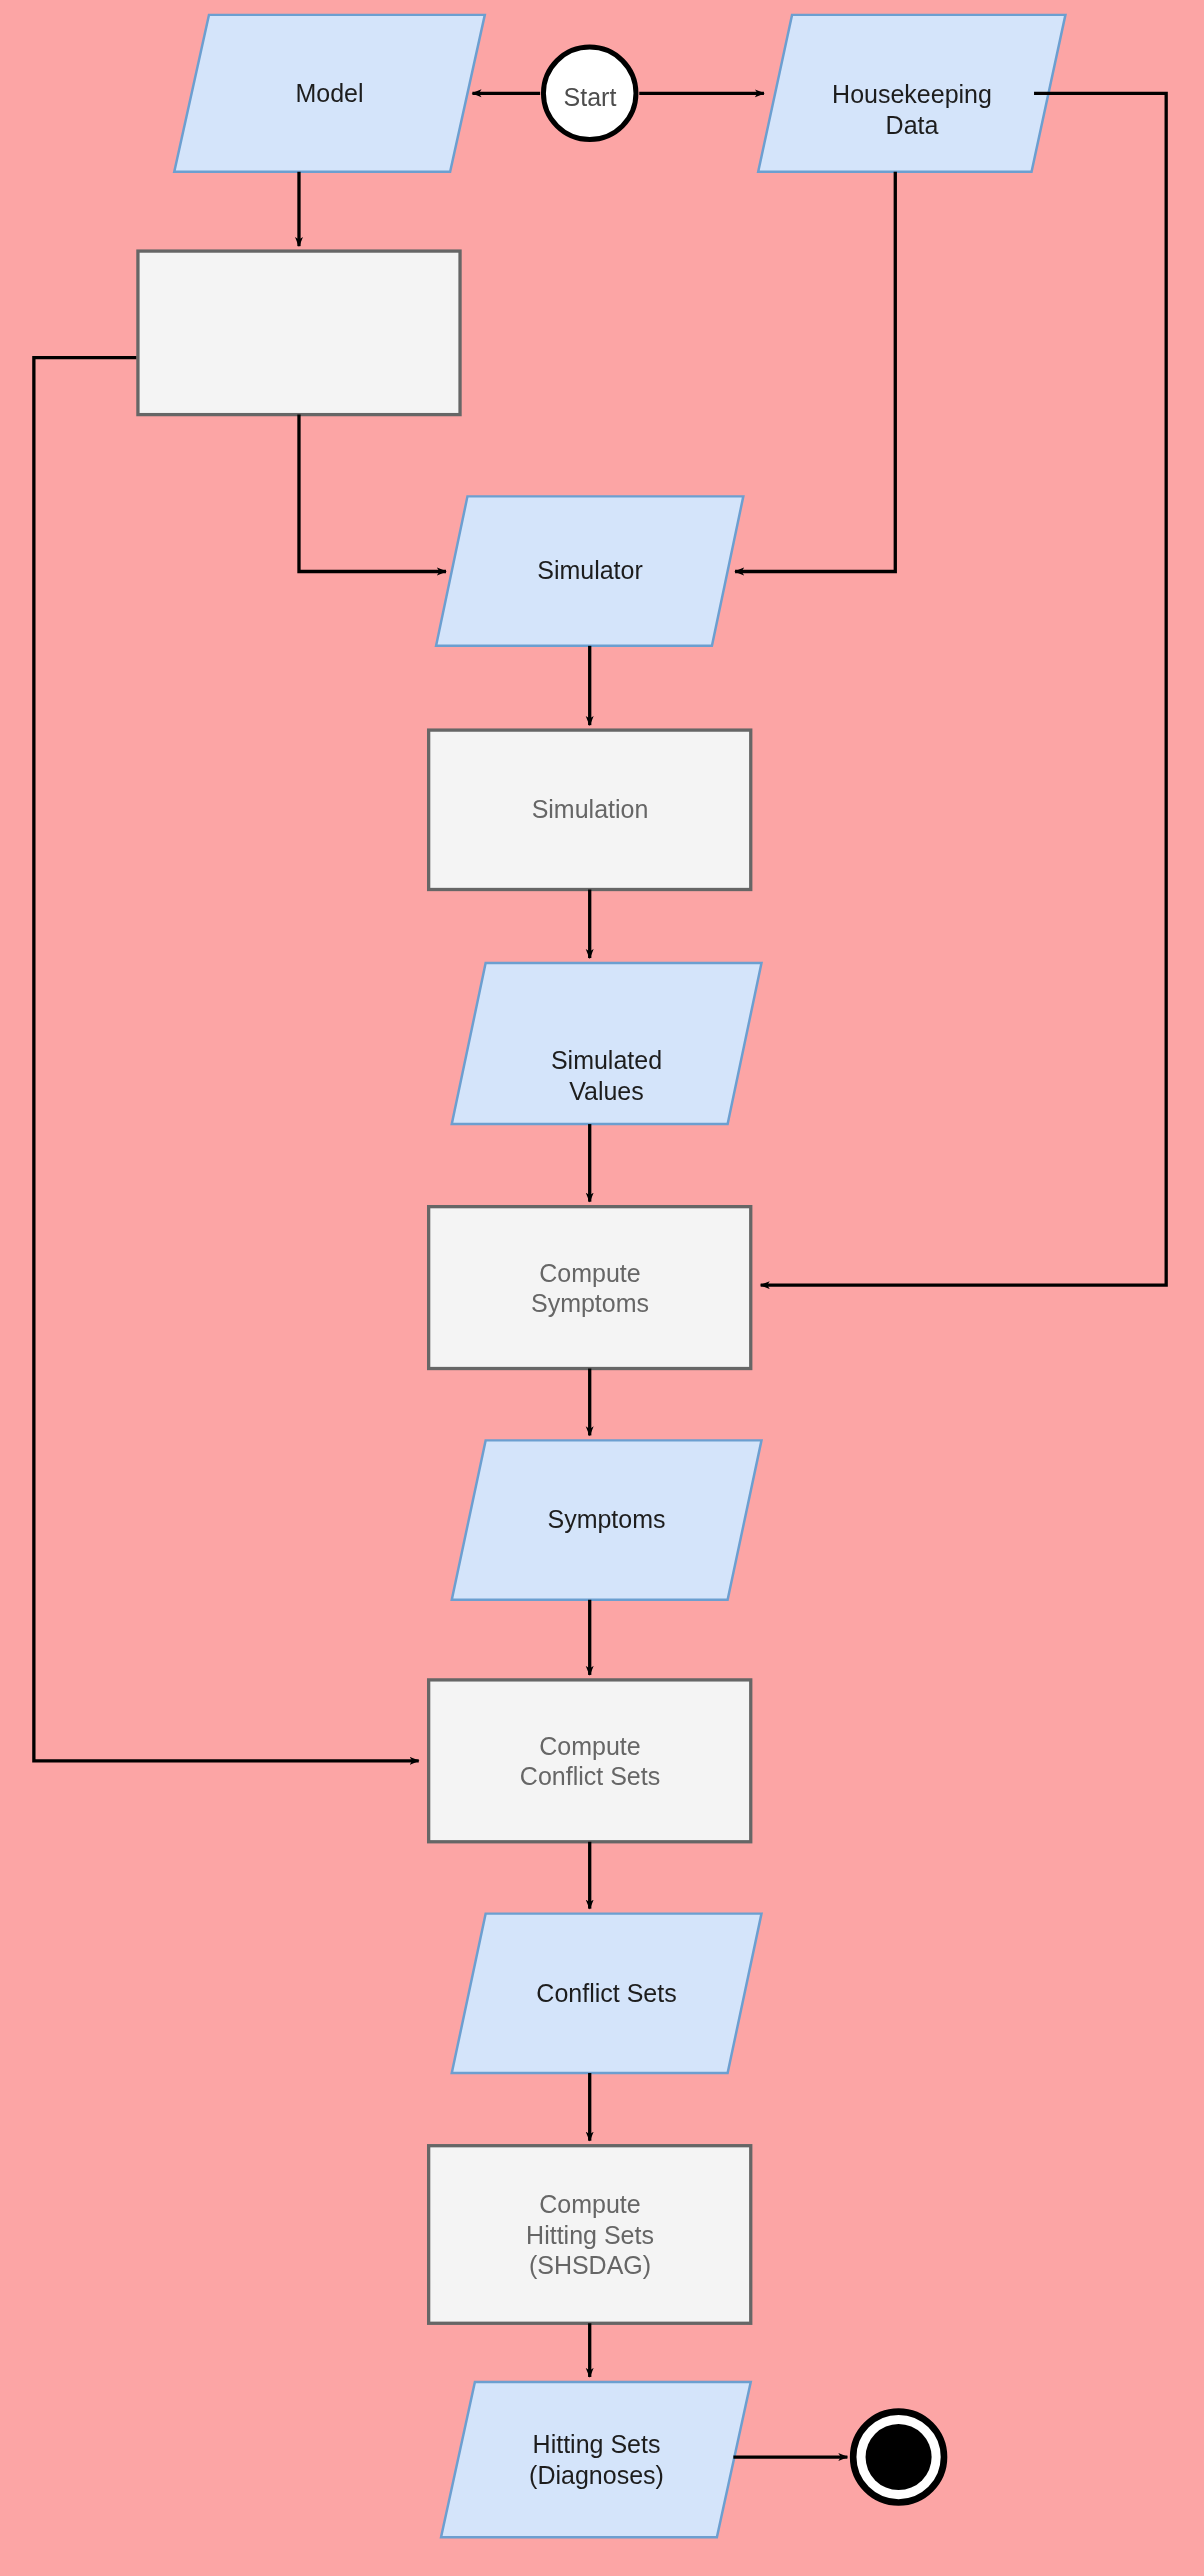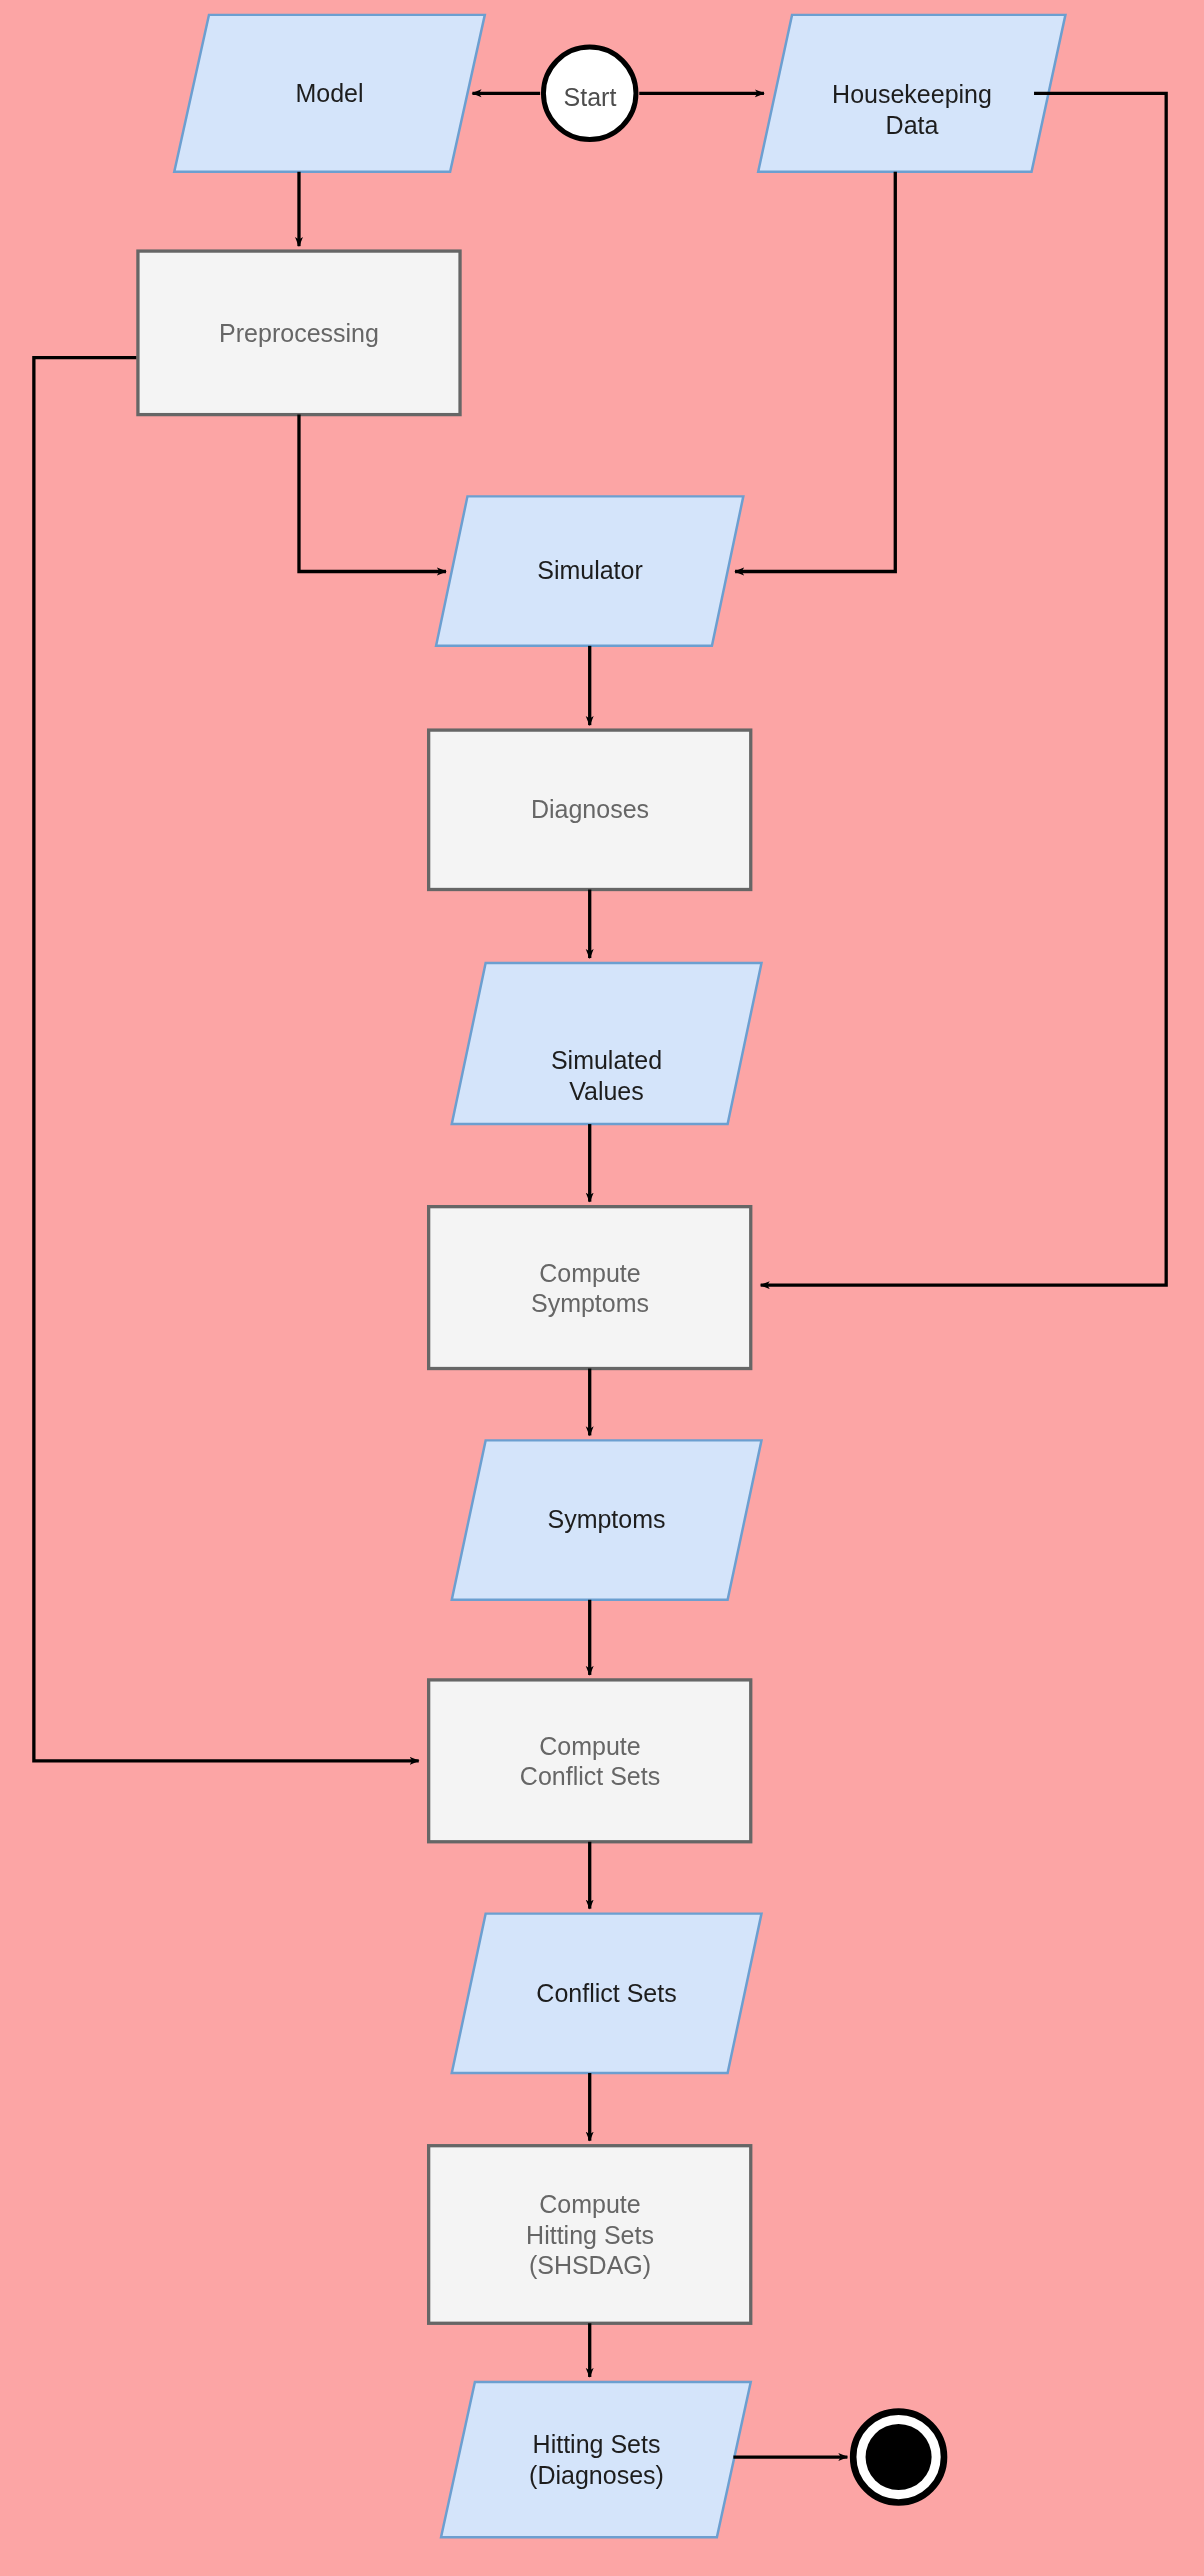--- a/index.html
+++ b/index.html
@@ -120,25 +120,24 @@
     <line x1="888" y1="2975" x2="1026" y2="2975" stroke="#000000" stroke-width="4" marker-end="url(#arrow)"></line>
   </svg>
 
   <div class="node-label label-dark" style="left:176px; top:15px; width:307px; height:157px;">Model</div>
 
   <div class="node-label label-start" style="left:532px; top:52px; width:116px; height:91px;">Start</div>
 
   <div class="node-label label-dark" style="left:760px; top:15px; width:304px; height:157px;margin-top:16px;">Housekeeping
 Data</div>
 
-  <div class="node-label label-grey" style="left:138px; top:251px; width:322px; height:164px;">Preprocessing</div>
 
   <div class="node-label label-dark" style="left:438px; top:496px; width:304px; height:149px;">Simulator</div>
 
-  <div class="node-label label-grey" style="left:429px; top:730px; width:322px; height:159px;">Diagnoses</div>
+  <div class="node-label label-grey" style="left:429px; top:730px; width:322px; height:159px;">Simulation</div>
 
   <div class="node-label label-dark" style="left:453px; top:963px; width:307px; height:161px;margin-top:32px;">Simulated
 Values</div>
 
   <div class="node-label label-grey" style="left:429px; top:1207px; width:322px; height:162px;">Compute
 Symptoms</div>
 
   <div class="node-label label-dark" style="left:453px; top:1440px; width:307px; height:159px;">Symptoms</div>
 
   <div class="node-label label-grey" style="left:429px; top:1680px; width:322px; height:162px;">Compute

